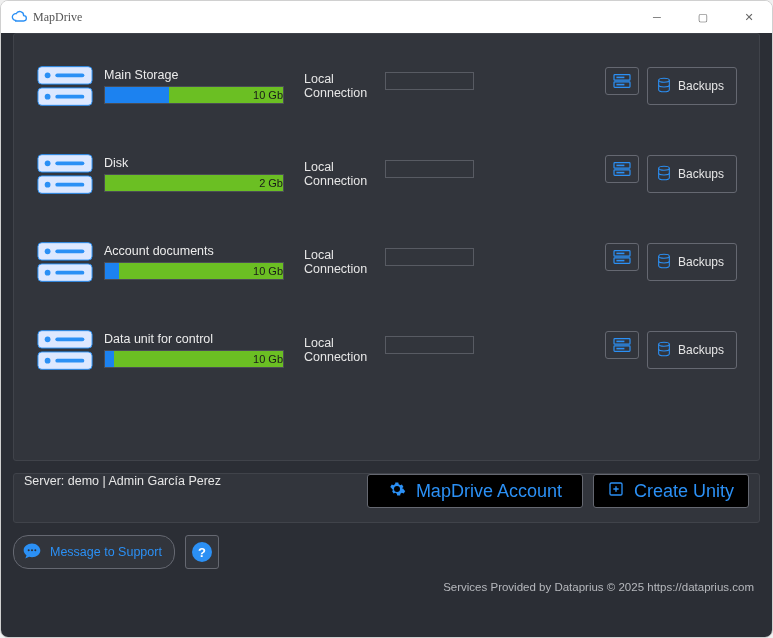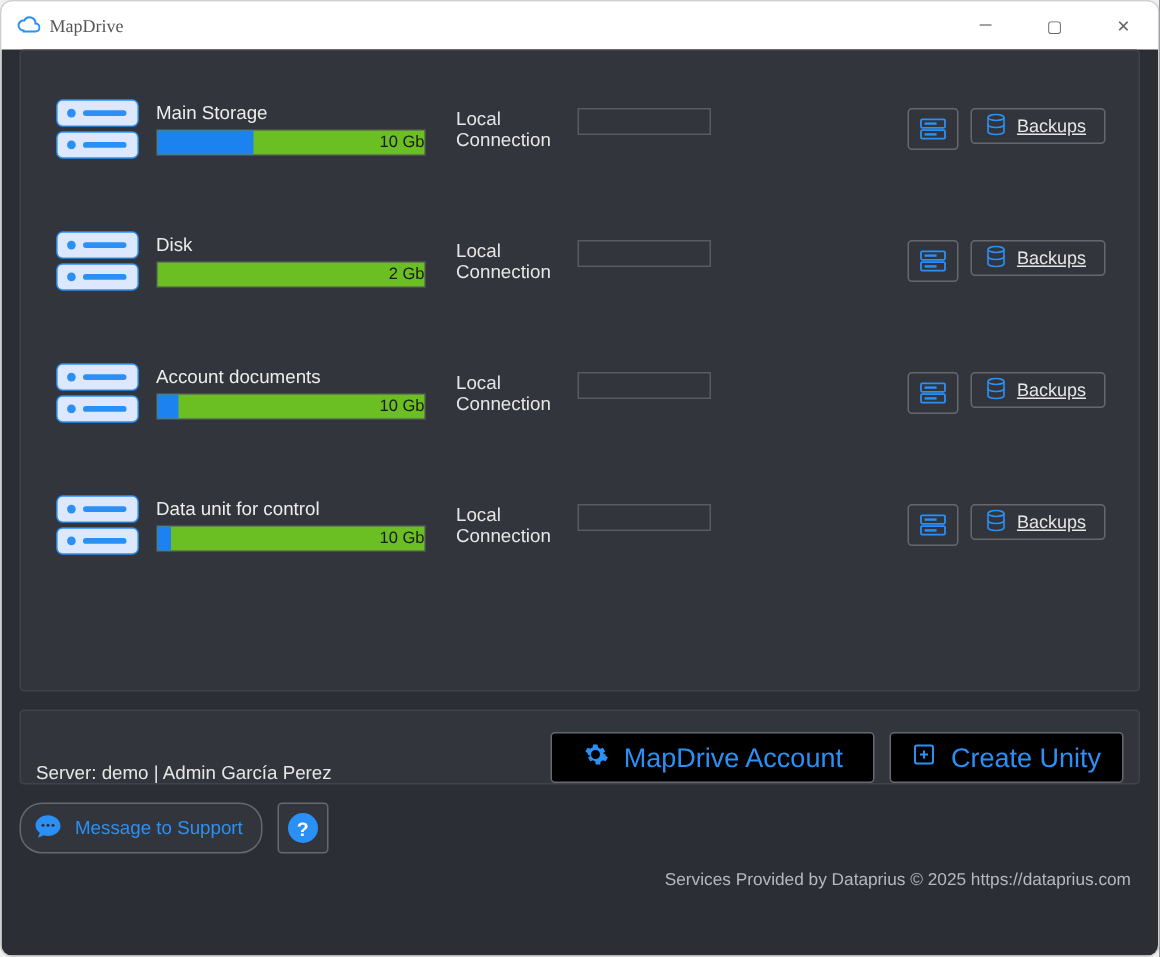--- a/index.html
+++ b/index.html
@@ -94,35 +94,35 @@
   }
   .sq-btn {
     width:34px; height:28px;
     border:1px solid #656871;
     border-radius:3px;
     background:#32353c;
     display:flex; align-items:center; justify-content:center;
     cursor:pointer;
   }
   .backups-btn {
-    height:24px; padding:0 12px 0 8px;
+    height:38px; padding:0 12px 0 8px;
     border:1px solid #656871;
     border-radius:3px;
     background:#32353c;
     display:flex; align-items:center; gap:6px;
-    font-size:12px; color:#e6e6e6; cursor:pointer;text-decoration:underline;
+    font-size:12px; color:#e6e6e6; cursor:pointer;
   }
 
   .bottom-bar {
     margin-top:12px;
     background:#32353c;
     border:1px solid #40434a;
     border-radius:3px;
     height:50px;
-    display:flex; align-items:flex-end;
+    display:flex; align-items:flex-start;
     padding:0 10px;
     gap:10px;
   }
   .server-info { font-size:12.5px; flex:1; }
   .wide-btn {
     height:34px; padding:0 20px;
     border:1px solid #656871;
     border-radius:3px;
     background:#000000;
     display:flex; align-items:center; gap:10px;

